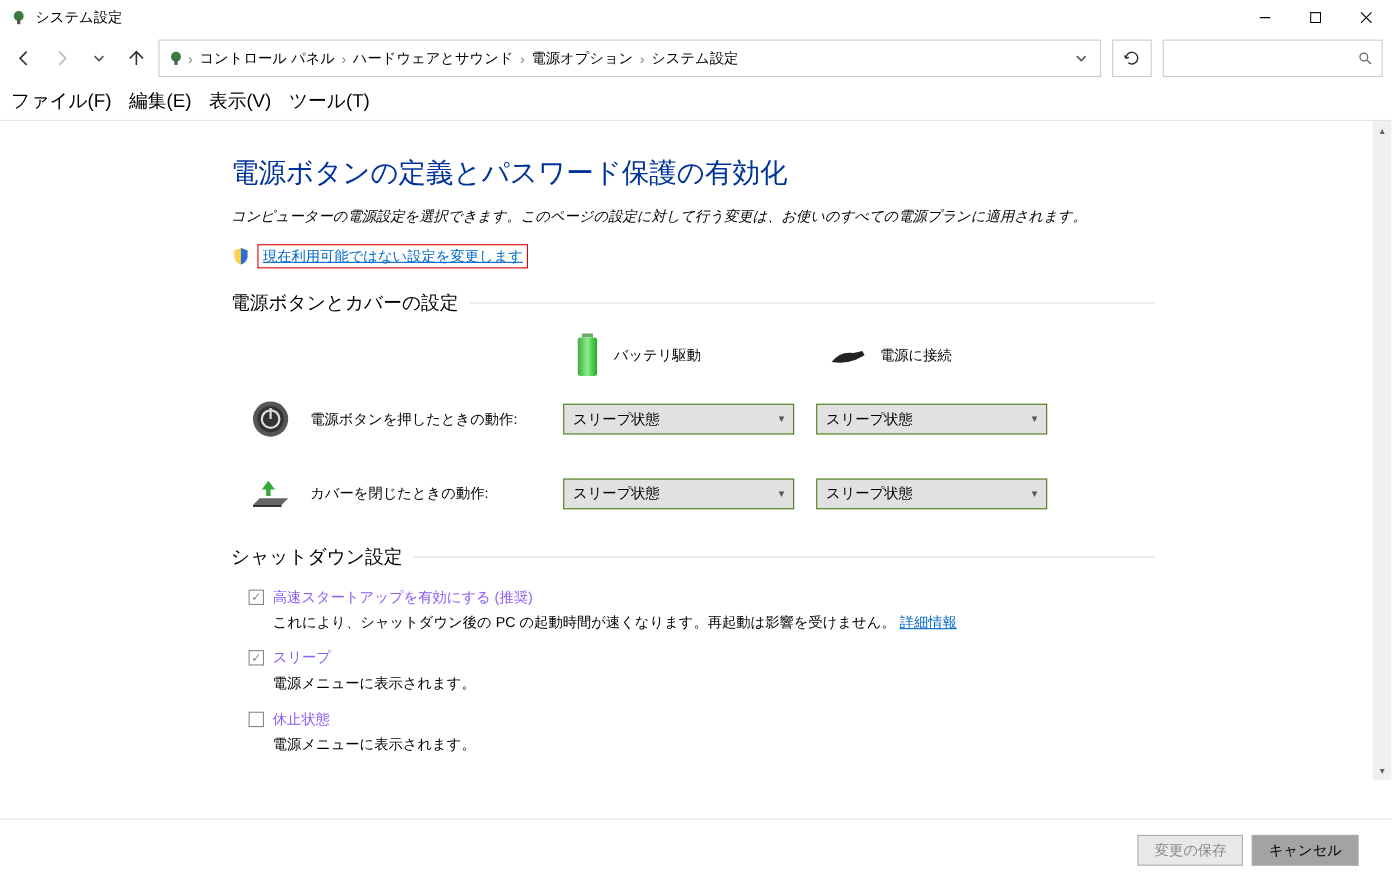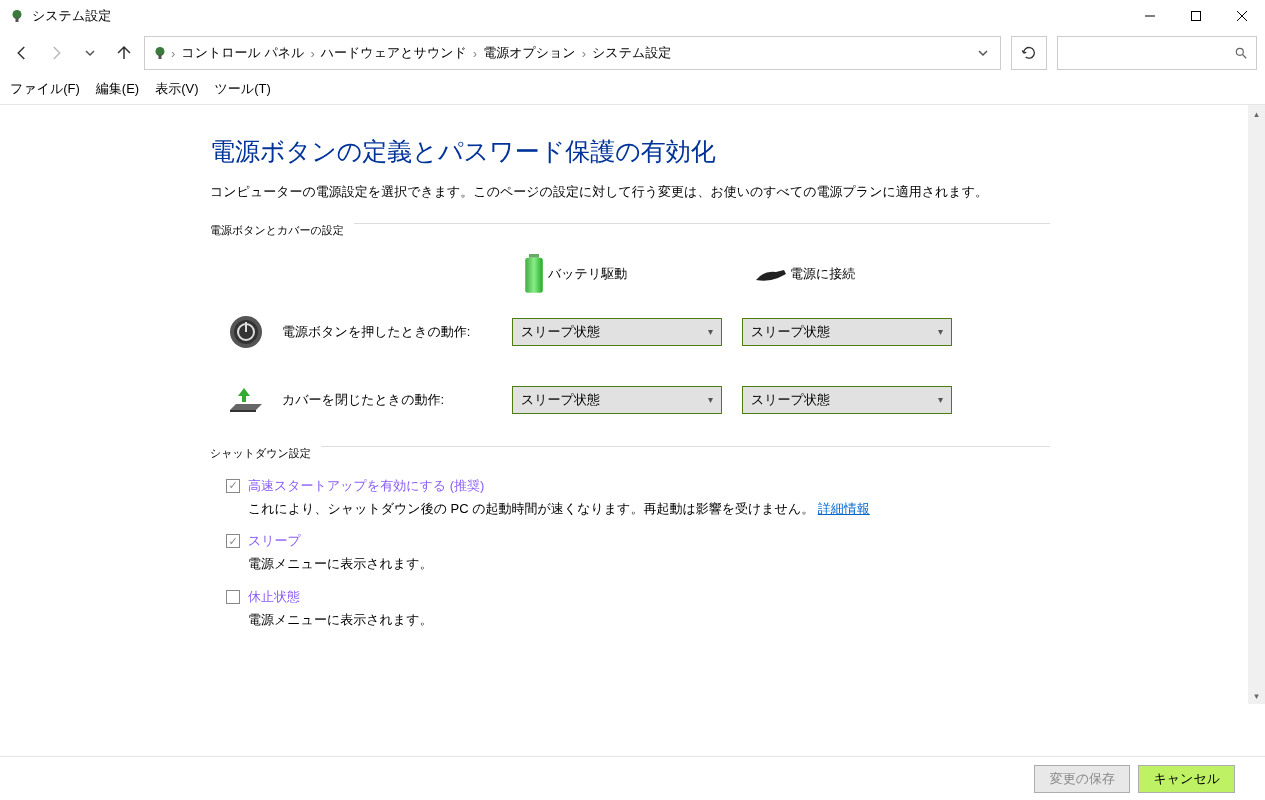--- a/index.html
+++ b/index.html
@@ -16,56 +16,56 @@
 
 .addressbar { flex: 1; display: flex; align-items: center; border: 1px solid #ccc; height: 34px; padding: 0 6px; }
 .addressbar .crumb { padding: 0 4px; white-space: nowrap; }
 .addressbar .sep { color: #888; padding: 0 2px; }
 .addressbar .addr-spacer { flex: 1; }
 .addressbar .chev { color: #666; padding: 0 6px; }
 .refresh-box { width: 36px; height: 34px; border: 1px solid #ccc; display: flex; align-items: center; justify-content: center; margin-left: 4px; }
 .search-box { width: 200px; height: 34px; border: 1px solid #ccc; margin-left: 4px; display: flex; align-items: center; padding: 0 8px; }
 .search-box .search-spacer { flex: 1; }
 
-.menubar { display: flex; gap: 16px; padding: 6px 10px; font-size: 13px; }
+.menubar { display: flex; gap: 16px; padding: 6px 10px; font-size: 17px; }
 
 .content-area { position: relative; border-top: 1px solid #e5e5e5; height: 600px; overflow: hidden; }
 .v-scroll { position: absolute; right: 0; top: 0; bottom: 0; width: 17px; background: #f0f0f0; display: flex; flex-direction: column; }
 .v-scroll .arrow { height: 17px; background: #f0f0f0; display: flex; align-items: center; justify-content: center; color: #666; font-size: 9px; }
 .v-scroll .track { flex: 1; }
 
 .main { padding: 30px 50px 20px 210px; width: 1100px; }
 .page-title { color: #003399; font-size: 25px; font-weight: 400; margin-bottom: 14px; }
-.page-desc { font-size: 13px; line-height: 1.6; margin-bottom: 14px; max-width: 840px; }
+.page-desc { font-size: 13px; line-height: 1.6; margin-bottom: 14px; max-width: 840px; font-style: italic; }
 
 .admin-link-row { display: flex; align-items: center; margin-bottom: 20px; }
 .red-box { border: 1px solid #d00; padding: 1px 4px; display: inline-block; }
 .link { color: #0066cc; text-decoration: underline; cursor: pointer; }
 
-.section-header { display: flex; margin: 20px 0 16px 0; font-size: 11px; }
+.section-header { display: flex; align-items: center; margin: 20px 0 16px 0; font-size: 17px; }
 .section-header .line { flex: 1; height: 1px; background: #ddd; margin-left: 10px; }
 
 .col-headers { display: flex; margin-left: 310px; margin-bottom: 16px; }
-.col-header { width: 230px; display: flex; align-items: center; }
+.col-header { width: 230px; display: flex; align-items: center; gap: 10px; }
 
 .setting-row { display: flex; align-items: center; margin-bottom: 24px; }
 .setting-icon { width: 44px; height: 44px; display: flex; align-items: center; justify-content: center; margin-left: 14px; margin-right: 14px; }
 .setting-label { width: 230px; font-size: 13px; }
 .dropdown { width: 210px; height: 28px; border: 1px solid #4d7c0f; background: #e1e1e1; margin-right: 20px; display: flex; align-items: center; padding: 0 8px; position: relative; }
 .dropdown .dd-text { flex: 1; }
 .dropdown .dd-arrow { font-size: 10px; color: #555; }
 
 .shutdown-item { margin-left: 16px; margin-bottom: 14px; }
 .cb-row { display: flex; align-items: center; gap: 8px; margin-bottom: 4px; }
 .cb { width: 14px; height: 14px; border: 1px solid #888; display: flex; align-items: center; justify-content: center; font-size: 11px; color: #888; }
 .cb-label { font-size: 13px; color: #8b5cf6; }
 .cb-desc { margin-left: 22px; font-size: 13px; color: #000; line-height: 1.5; }
 
-.footer { position: absolute; left: 0; right: 0; bottom: 0; height: 44px; border-top: 1px solid #e5e5e5; display: flex; align-items: center; justify-content: flex-end; padding-right: 30px; gap: 8px; background: #fff; }
-.btn { min-width: 96px; height: 28px; border: 1px solid #adadad; background: #bef264; padding: 0 14px; display: flex; align-items: center; justify-content: center; font-size: 13px; }
+.footer { position: absolute; left: 0; right: 0; bottom: 0; height: 56px; border-top: 1px solid #e5e5e5; display: flex; align-items: center; justify-content: flex-end; padding-right: 30px; gap: 8px; background: #fff; }
+.btn { min-width: 96px; height: 28px; border: 1px solid #adadad; background: #a3a3a3; padding: 0 14px; display: flex; align-items: center; justify-content: center; font-size: 13px; }
 .btn.disabled { color: #888; background: #e8e8e8; }
 
 .icon-shield { width: 18px; height: 18px; }
 .icon-app { width: 18px; height: 18px; }
 </style>
 </head>
 <body>
 
 <div class="titlebar">
   <svg class="icon-app" viewBox="0 0 24 24">
@@ -152,20 +152,28 @@
   <span>表示(V)</span>
   <span>ツール(T)</span>
 </div>
 
 <div class="content-area">
 
   <div class="main">
     <h1 class="page-title">電源ボタンの定義とパスワード保護の有効化</h1>
     <p class="page-desc">コンピューターの電源設定を選択できます。このページの設定に対して行う変更は、お使いのすべての電源プランに適用されます。</p>
 
+    <div class="admin-link-row">
+      <svg class="icon-shield" viewBox="0 0 24 24">
+        <path d="M12 2 L20 5 L20 12 C20 17 16 21 12 22 C8 21 4 17 4 12 L4 5 Z" fill="#ffd24d"></path>
+        <path d="M12 2 L20 5 L20 12 C20 17 16 21 12 22 Z" fill="#2a6fd6"></path>
+      </svg>
+      <span style="width:6px"></span>
+      <span class="red-box"><span class="link">現在利用可能ではない設定を変更します</span></span>
+    </div>
 
     <div class="section-header">
       <span>電源ボタンとカバーの設定</span>
         <div class="line"></div>
     </div>
 
     <div class="col-headers">
       <div class="col-header">
         <svg width="28" height="40" viewBox="0 0 20 32">
           <rect x="6" y="0" width="8" height="3" fill="#6a6"></rect>

